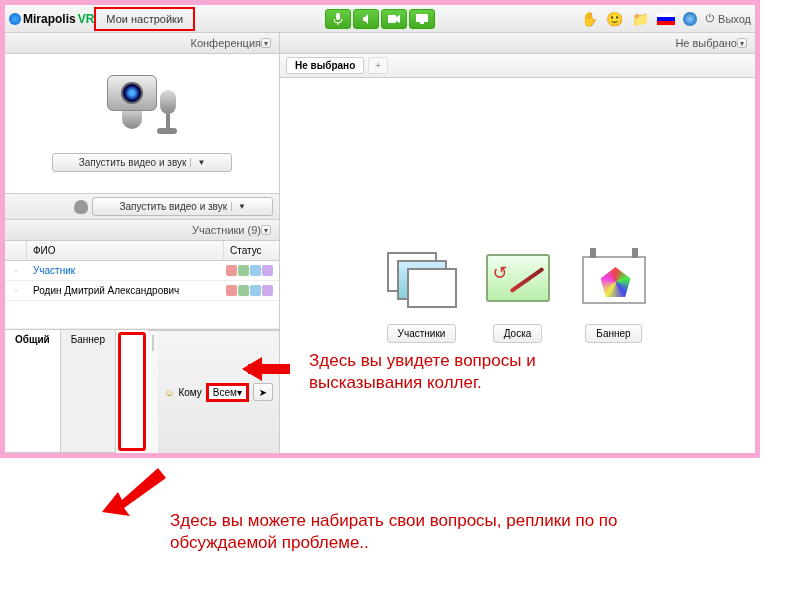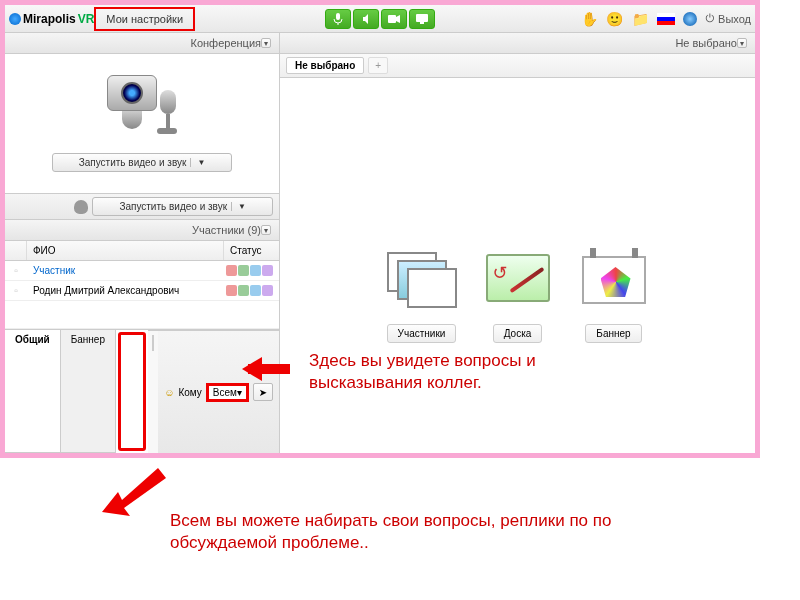--- a/index.html
+++ b/index.html
@@ -266,13 +266,13 @@
 </div>
 
 <div class="arrow arrow-h"></div>
 <div class="annot annot1">Здесь вы увидете вопросы и высказывания коллег.</div>
 
 <div class="arrow arrow-d">
   <svg width="70" height="70">
       <polygon points="2,62 18,42 22,50 58,18 66,28 24,58 30,66" fill="#e00"></polygon>
     </svg>
 </div>
-<div class="annot annot2">Всем вы можете набирать свои вопросы, реплики по по обсуждаемой проблеме..</div>
+<div class="annot annot2">Здесь вы можете набирать свои вопросы, реплики по по обсуждаемой проблеме..</div>
 
 </body></html>

